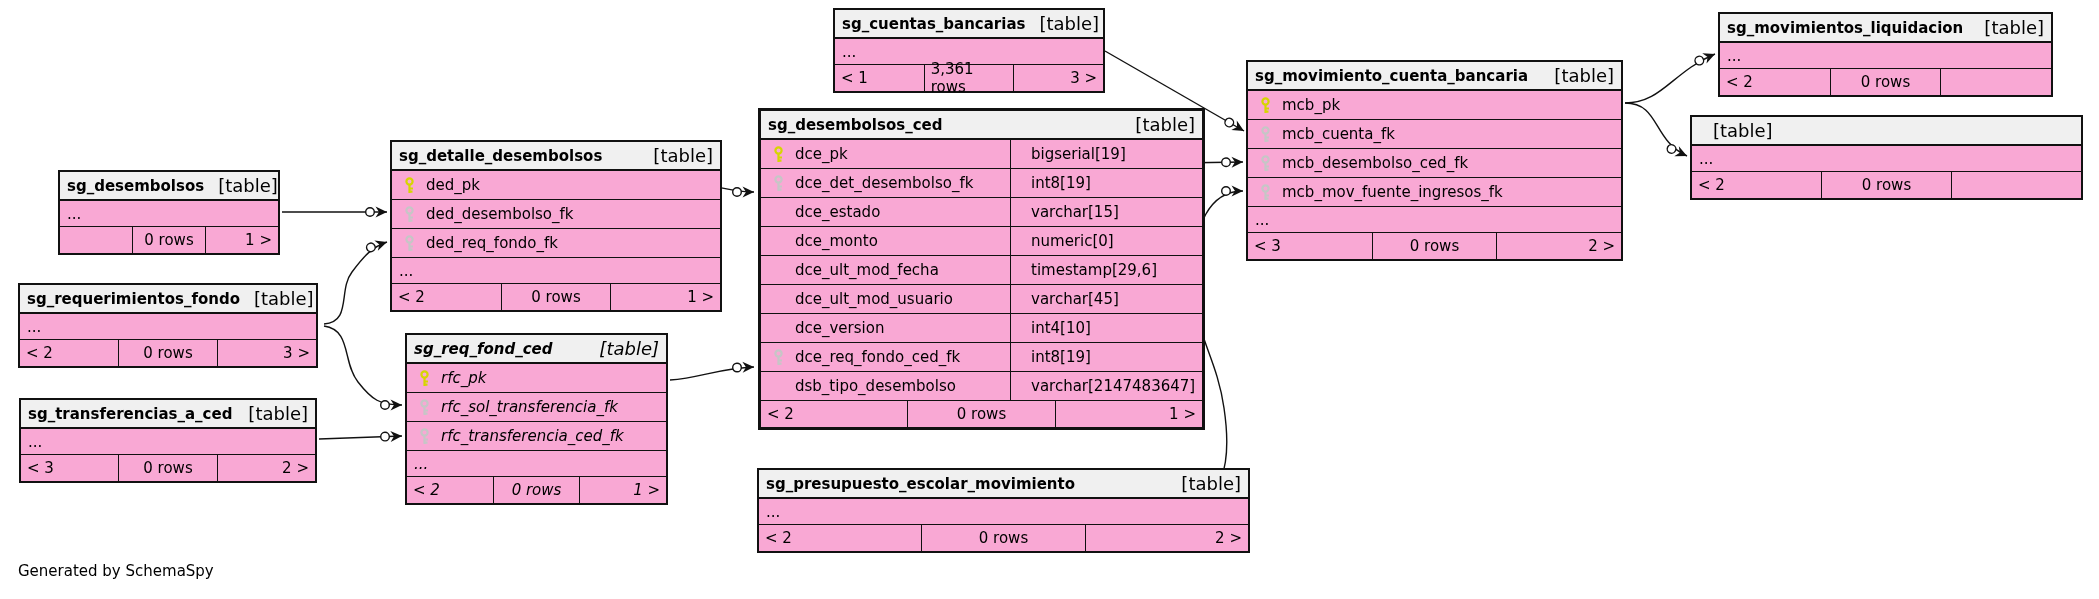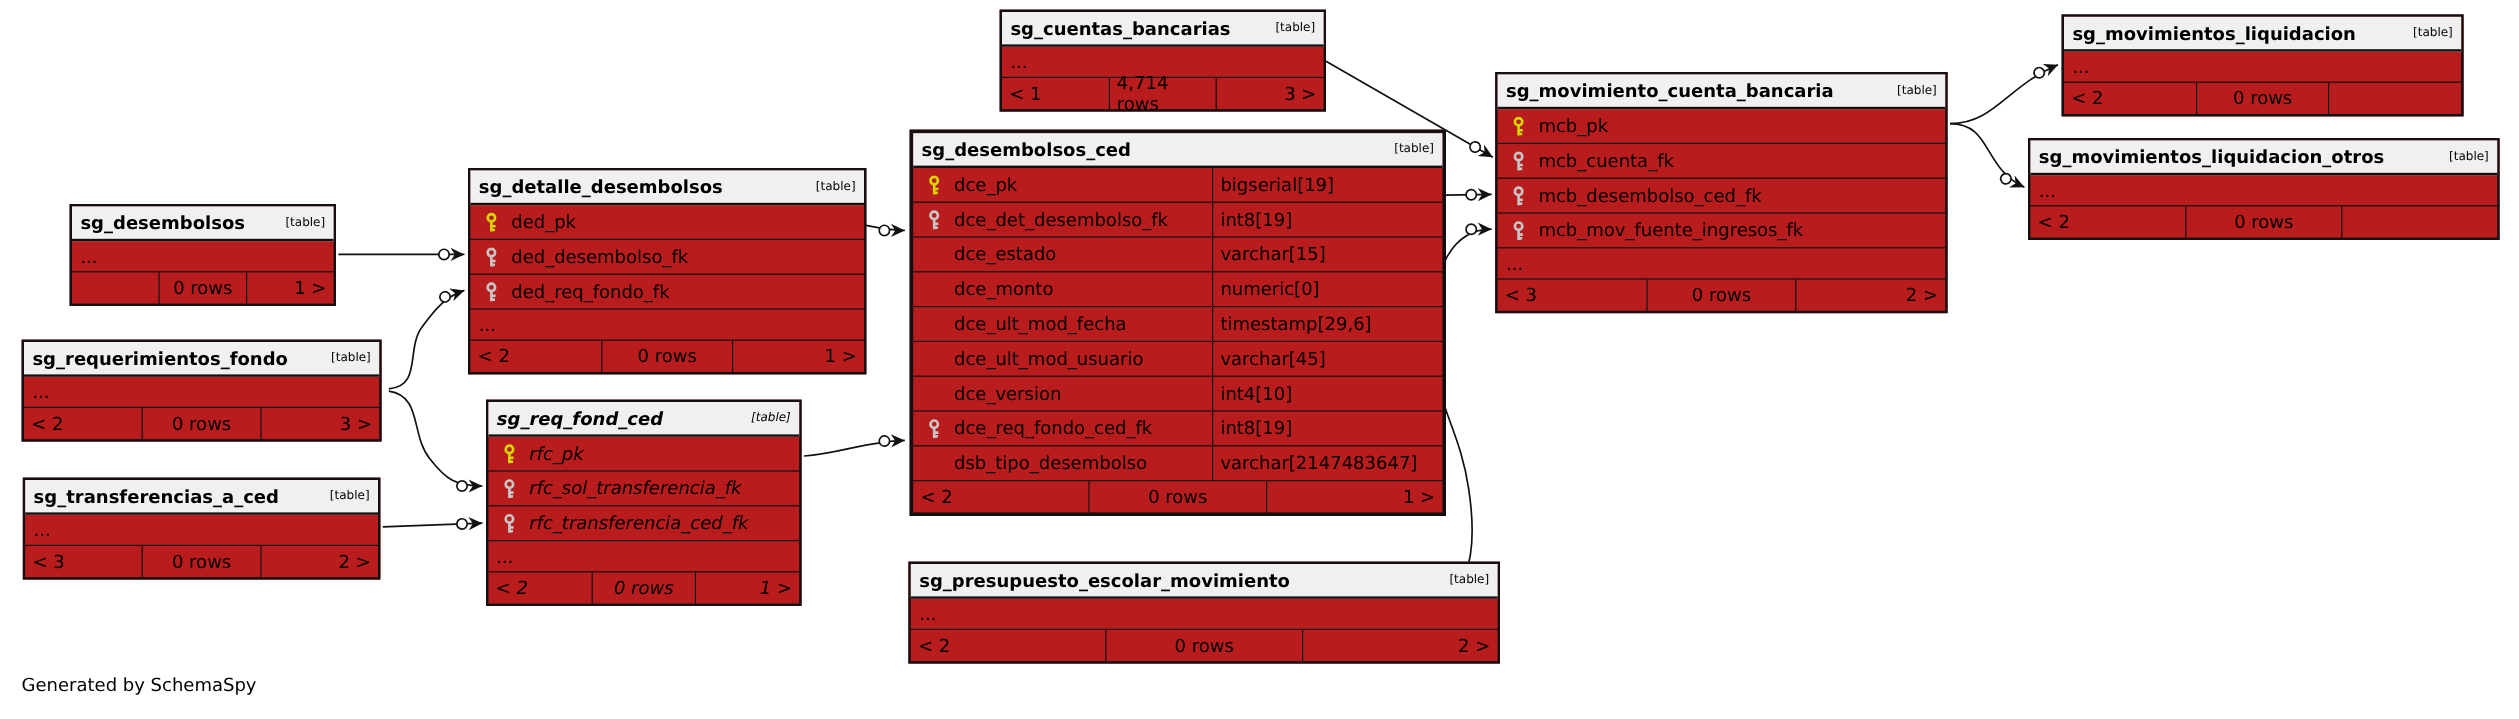--- a/index.html
+++ b/index.html
@@ -4,37 +4,37 @@
 <style>
   html,body { margin:0; padding:0; background:#fff; }
   .canvas {
     position:relative; width:2099px; height:599px; background:#ffffff;
     font-family:"DejaVu Sans","Liberation Sans",sans-serif; color:#000;
     overflow:hidden;
   }
   svg.rels { position:absolute; left:0; top:0; z-index:0; pointer-events:none; }
   .rel { fill:none; stroke:#111; stroke-width:1.4; marker-end:url(#conn); }
 
-  .tbl { position:absolute; z-index:1; background:#b91c1c; border:2px solid #111; box-sizing:border-box; }
+  .tbl { position:absolute; z-index:1; background:#f9a8d4; border:2px solid #111; box-sizing:border-box; }
   .tbl.focal { border-width:3px; }
 
   .hdr {
     display:flex; justify-content:space-between; align-items:center;
     background:#f0f0f0; border-bottom:2px solid #111;
     height:29px; padding:0 7px; box-sizing:border-box; white-space:nowrap;
   }
   .tname { font-weight:bold; font-size:15px; }
-  .ttag  { font-size:10px; margin-left:14px; }
+  .ttag  { font-size:18px; margin-left:14px; }
 
   .row { display:flex; align-items:center; border-bottom:1px solid #111; height:29px; box-sizing:border-box; white-space:nowrap; }
   .keyicon { flex:0 0 34px; display:flex; justify-content:center; align-items:center; }
   .key-pk { color:#d6d600; }
   .key-fk { color:#c6c6c6; }
   .cname { font-size:15px; }
-  .ctype { border-left:1px solid #111; align-self:stretch; flex:1; display:flex; align-items:center; padding-left:6px; font-size:15px; }
+  .ctype { border-left:1px solid #111; align-self:stretch; flex:1; display:flex; align-items:center; padding-left:20px; font-size:15px; }
   .typed .cname { flex:0 0 215px; }
 
   .ell { height:26px; display:flex; align-items:center; padding-left:7px; font-size:15px; border-bottom:1px solid #111; box-sizing:border-box; }
   .foot { display:flex; height:26px; font-size:15px; box-sizing:border-box; }
   .foot span { display:flex; align-items:center; box-sizing:border-box; }
   .fl { flex:1; justify-content:flex-start; padding:0 6px; border-right:1px solid #111; }
   .fc { flex:1; justify-content:center; padding:0 6px; }
   .fr { flex:1; justify-content:flex-end; padding:0 6px; border-left:1px solid #111; }
 
   .credit { position:absolute; left:18px; top:562px; font-size:15px; z-index:1; }
@@ -65,21 +65,21 @@
   </svg>
 
   <div class="tbl" style="left:833px;top:8px;width:272px;">
     <div class="hdr">
       <span class="tname">sg_cuentas_bancarias</span>
       <span class="ttag">[table]</span>
     </div>
     <div class="ell">...</div>
     <div class="foot">
       <span class="fl">&lt; 1</span>
-      <span class="fc">4,714 rows</span>
+      <span class="fc">3,361 rows</span>
       <span class="fr">3 &gt;</span>
     </div>
   </div>
 
   <div class="tbl" style="left:1718px;top:12px;width:335px;">
     <div class="hdr">
       <span class="tname">sg_movimientos_liquidacion</span>
       <span class="ttag">[table]</span>
     </div>
     <div class="ell">...</div>
@@ -134,21 +134,20 @@
     <div class="ell">...</div>
     <div class="foot">
       <span class="fl">&lt; 3</span>
       <span class="fc">0 rows</span>
       <span class="fr">2 &gt;</span>
     </div>
   </div>
 
   <div class="tbl" style="left:1690px;top:115px;width:393px;">
     <div class="hdr">
-      <span class="tname">sg_movimientos_liquidacion_otros</span>
       <span class="ttag">[table]</span>
     </div>
     <div class="ell">...</div>
     <div class="foot">
       <span class="fl">&lt; 2</span>
       <span class="fc">0 rows</span>
       <span class="fr"></span>
     </div>
   </div>
 

